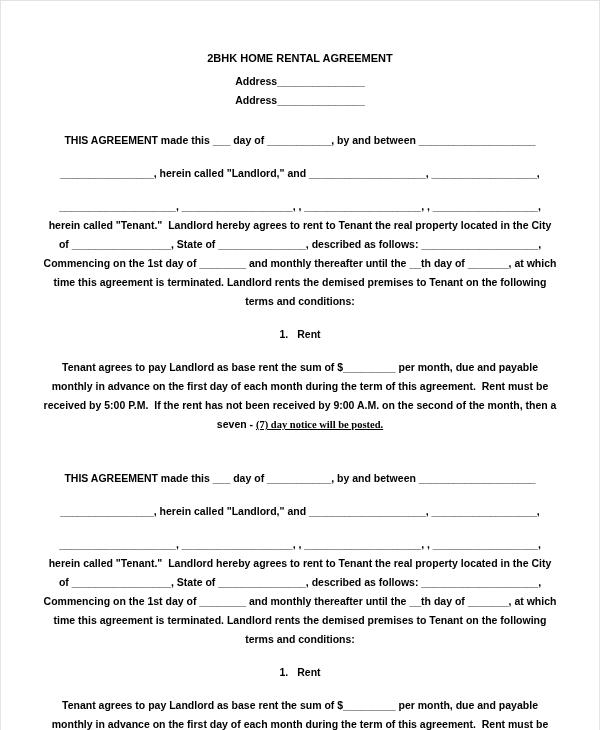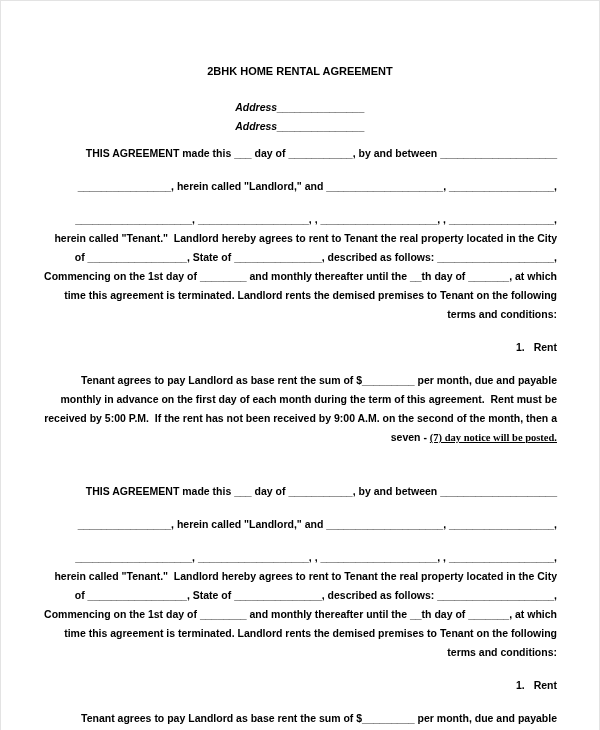--- a/index.html
+++ b/index.html
@@ -14,38 +14,37 @@
     background: #ffffff;
     border: 1px solid #e3e3e3;
     padding: 44px 42px 36px 42px;
     font-family: "Liberation Sans", "DejaVu Sans", sans-serif;
     font-weight: 700;
     font-size: 10.5px;
     line-height: 19px;
     color: #000000;
   }
   .doc-title {
-    margin: 17px;
+    margin: 4px;
     text-align: center;
     font-size: 11px;
     font-weight: 700;
     line-height: 19px;
   }
   .address-line {
     text-align: center;
     line-height: 19px;
   }
   .address-group {
-    margin-bottom: 8px;
-    font-style: italic;
+    margin-bottom: 21px;
   }
   .para {
     margin: 0 0 14px 0;
     white-space: pre-wrap;
-    text-align: right;
+    text-align: center;
   }
   .para.last-in-block {
     margin-bottom: 35px;
   }
   .heading-label {
     margin-left: 9px;
   }
   .underl {
     text-decoration: underline;
     font-family: Liberation Serif, serif;

